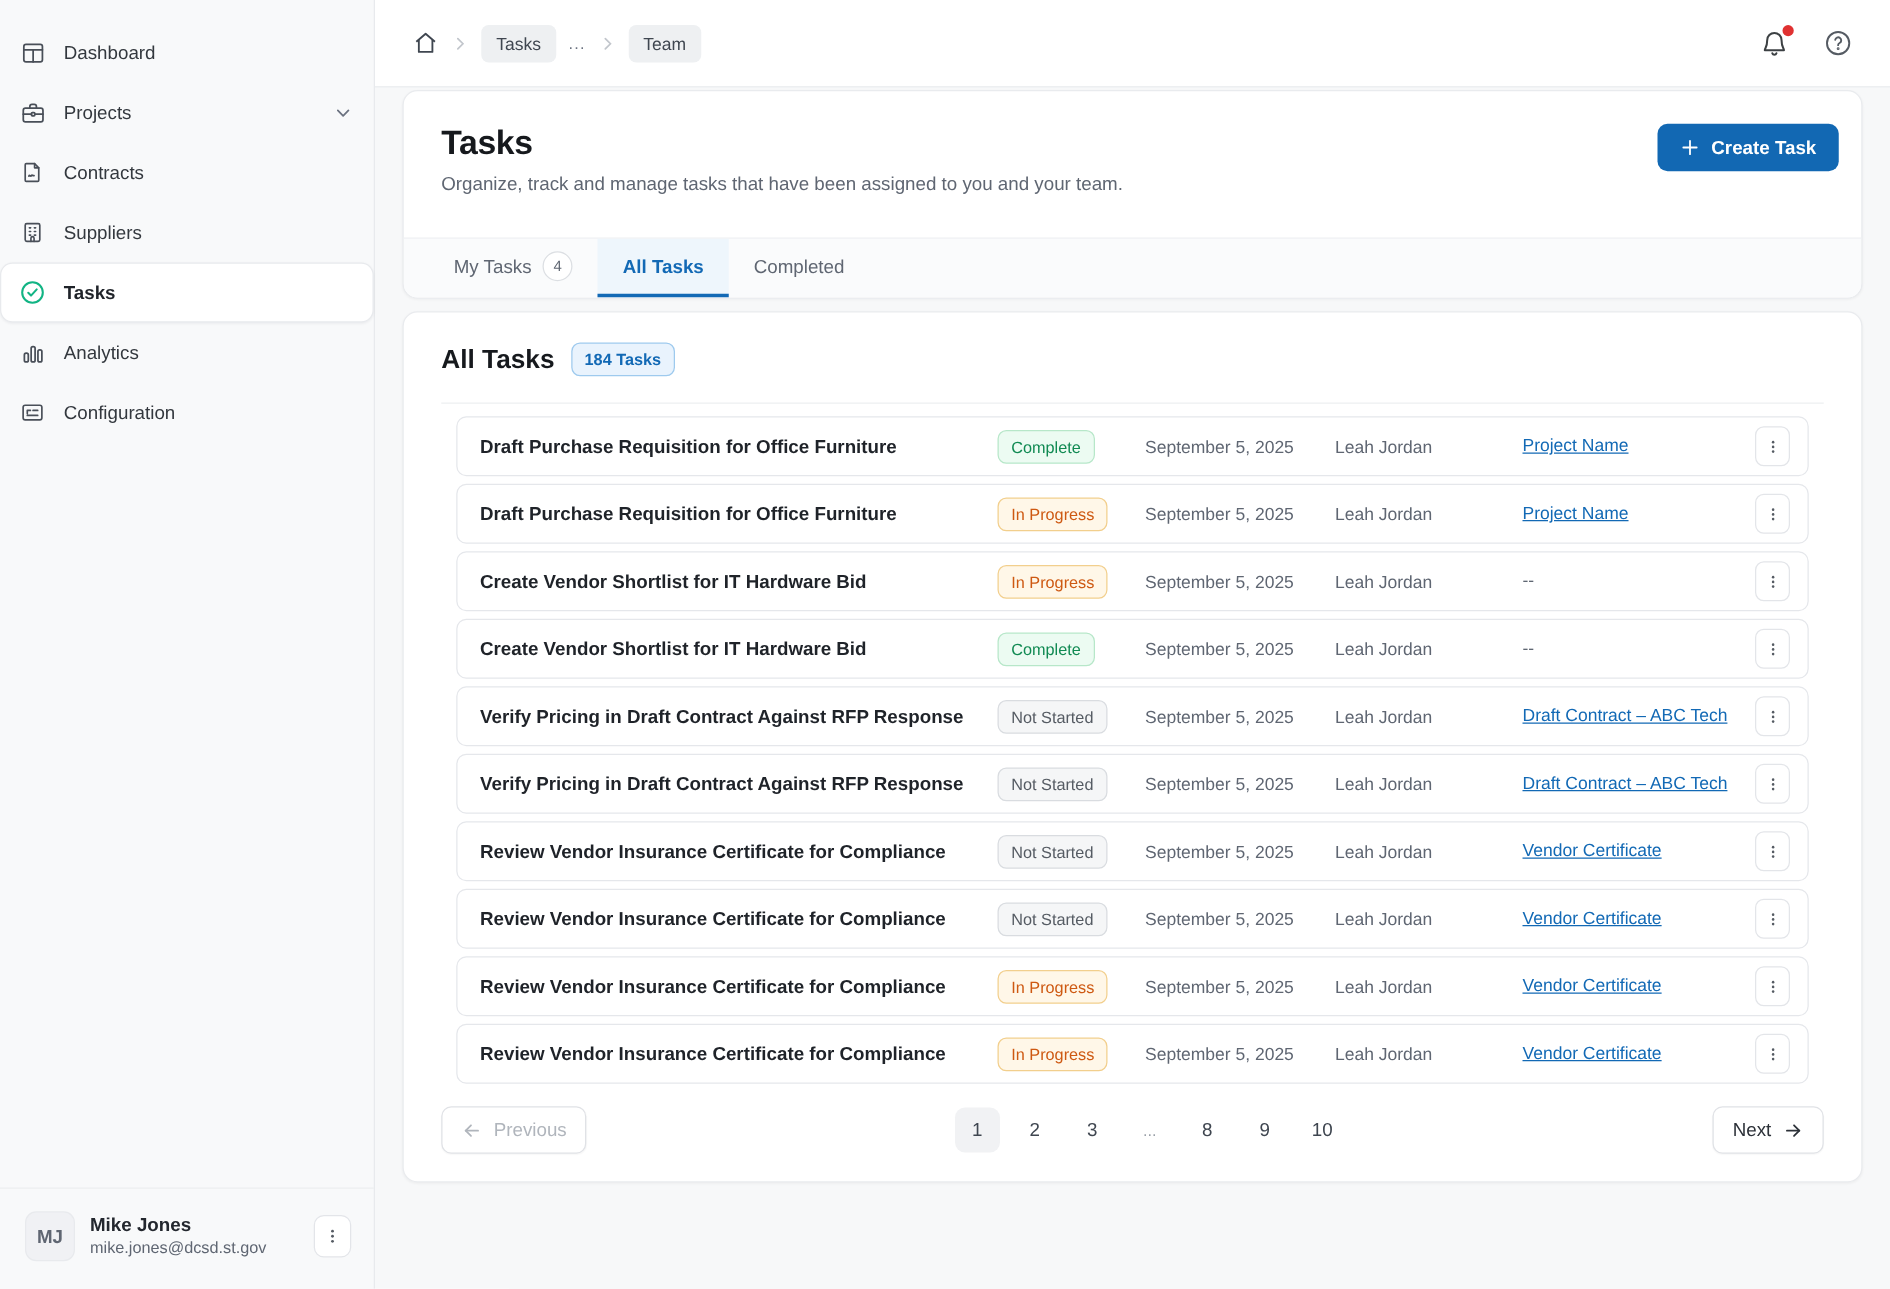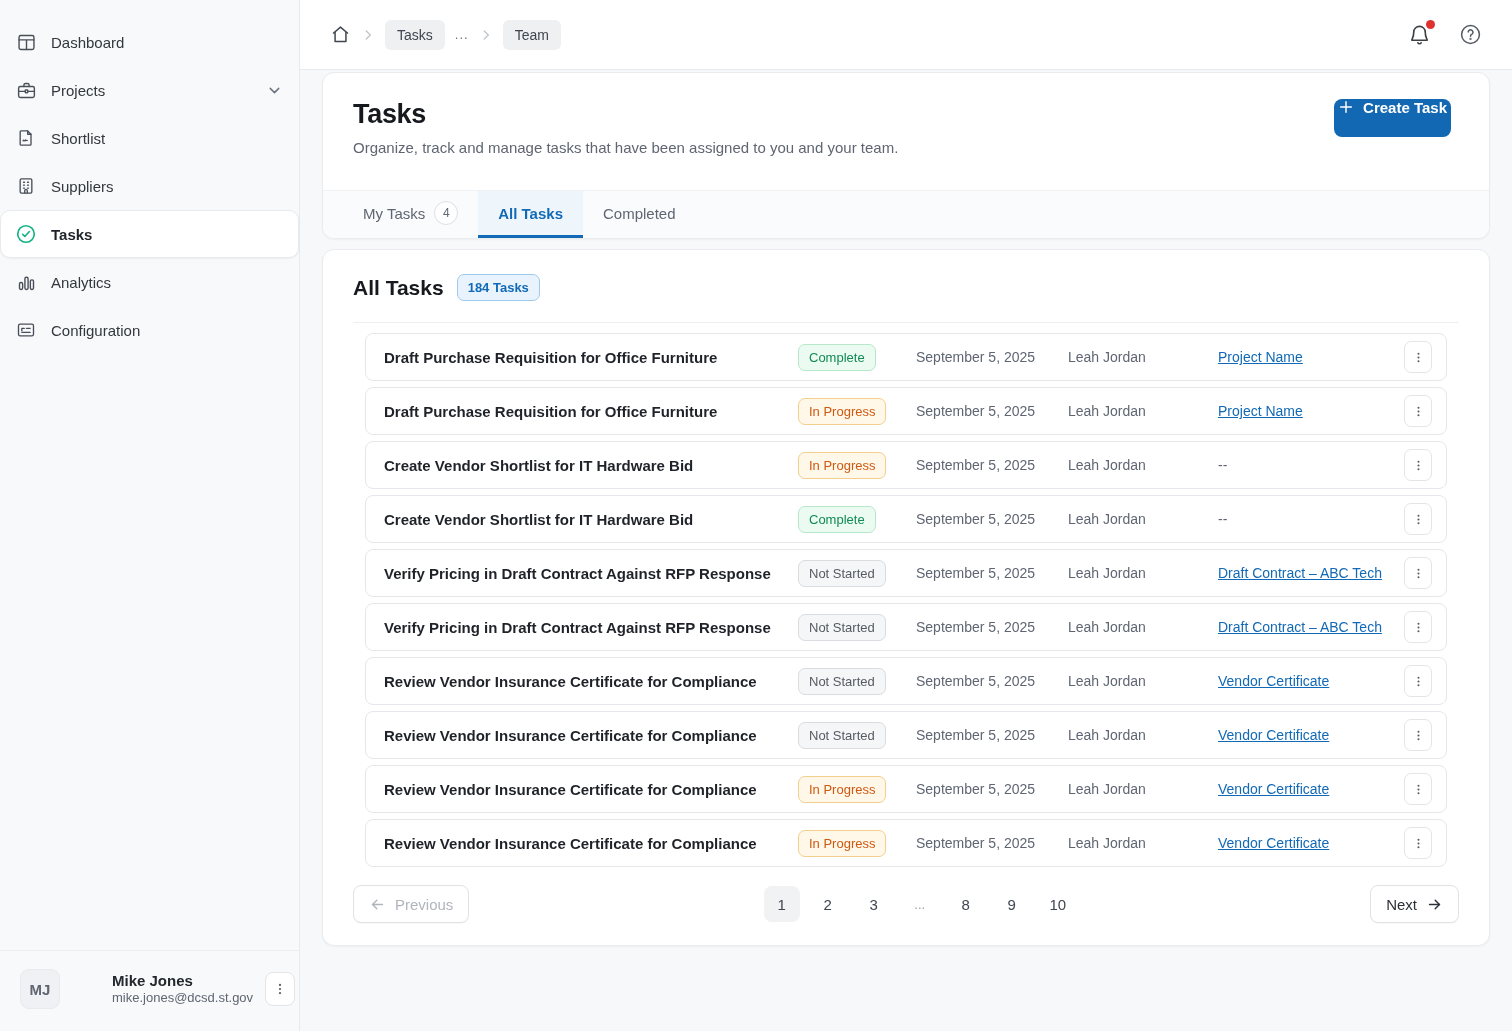--- a/index.html
+++ b/index.html
@@ -17,21 +17,21 @@
   .org-name { font-size:14px; font-weight:700; color:#23272e; line-height:1.3; flex:1; }
   .kebab-btn { width:30px; height:34px; border:1px solid #e3e5e9; background:#fff; border-radius:8px; display:flex; align-items:center; justify-content:center; cursor:pointer; flex-shrink:0; }
   .nav { padding:18px 0; flex:1; }
   .nav-item { display:flex; align-items:center; gap:14px; height:48px; padding:0 14px; border-radius:10px; font-size:15px; color:#33383e; cursor:pointer; border:1px solid transparent; }
   .nav-item.active { background:#fff; border-color:#e8eaed; box-shadow:0 1px 2px rgba(20,24,31,.05); font-weight:600; color:#1f2329; }
   .nav-icon { width:22px; height:22px; display:flex; align-items:center; justify-content:center; flex-shrink:0; }
   .nav-label { flex:1; }
   .nav-chevron { width:18px; height:18px; display:flex; align-items:center; color:#6b7280; }
   .user-footer { border-top:1px solid #eceef0; padding:18px 18px 22px 20px; display:flex; align-items:center; gap:12px; }
   .avatar { width:40px; height:40px; border-radius:9px; background:#f0f1f4; border:1px solid #e8eaed; color:#5f6672; font-weight:700; font-size:15px; display:flex; align-items:center; justify-content:center; flex-shrink:0; }
-  .user-meta { flex:1; line-height:1.3;margin-left:40px; }
+  .user-meta { flex:1; line-height:1.3; }
   .user-name { font-size:15px; font-weight:700; color:#23272e; }
   .user-email { font-size:13px; color:#5f6672; }
 
   
   .main { flex:1; display:flex; flex-direction:column; min-width:0; }
   .topbar { height:70px; background:#fff; border-bottom:1px solid #e8eaed; display:flex; align-items:center; justify-content:space-between; padding:0 30px; flex-shrink:0; }
   .breadcrumb { display:flex; align-items:center; gap:10px; }
   .crumb-pill { background:#eef0f2; border-radius:6px; padding:7px 12px; font-size:14px; color:#3f4650; cursor:pointer; }
   .crumb-sep { color:#c2c6cc; display:flex; align-items:center; }
   .crumb-ellipsis { color:#6b7280; font-size:13px; letter-spacing:1px; }
@@ -41,21 +41,21 @@
   .notif-dot { position:absolute; top:-3px; right:-4px; width:9px; height:9px; background:#e03131; border-radius:50%; }
 
   .content { flex:1; padding:2px 22px 26px; overflow:hidden; }
 
   
   .card { background:#fff; border:1px solid #e9ebee; border-radius:12px; box-shadow:0 1px 2px rgba(20,24,31,.04); }
   .page-card { overflow:hidden; }
   .page-head { padding:26px 30px 0; position:relative; }
   .page-title { font-size:27px; font-weight:800; color:#16191d; letter-spacing:-.3px; }
   .page-subtitle { margin-top:9px; font-size:15px; color:#5f6672; }
-  .create-btn { position:absolute; top:26px; right:38px; background:#1268b3; color:#fff; border:none; border-radius:8px; padding:0 4px; height:38px; font-size:15px; font-weight:600; display:flex; align-items:flex-start; gap:9px; cursor:pointer; font-family:inherit; }
+  .create-btn { position:absolute; top:26px; right:18px; background:#1268b3; color:#fff; border:none; border-radius:8px; padding:0 18px; height:38px; font-size:15px; font-weight:600; display:flex; align-items:center; gap:9px; cursor:pointer; font-family:inherit; }
   .tabs { display:flex; margin-top:34px; background:#fafbfc; border-top:1px solid #f0f1f3; padding:0 20px; }
   .tab { display:flex; align-items:center; gap:9px; padding:0 20px; height:47px; font-size:15px; color:#5f6672; border-bottom:3px solid transparent; cursor:pointer; }
   .tab.active { color:#1269b5; font-weight:700; background:#eef6fc; border-bottom-color:#1269b5; }
   .tab-badge { min-width:24px; height:24px; border:1px solid #dcdfe3; background:#fff; border-radius:50%; font-size:12px; color:#5f6672; display:flex; align-items:center; justify-content:center; }
 
   
   .table-card { margin-top:10px; padding:24px 30px 22px; }
   .section-head { display:flex; align-items:center; justify-content:space-between; }
   .section-title-wrap { display:flex; align-items:center; gap:13px; }
   .section-title { font-size:21px; font-weight:800; color:#16191d; }
@@ -129,21 +129,21 @@
           </span>
       </div>
         <div class="nav-item">
         <span class="nav-icon">
             <svg width="20" height="20" viewBox="0 0 24 24" fill="none" stroke="#494f58" stroke-width="1.6" stroke-linecap="round" stroke-linejoin="round">
               <path d="M6 3.5h8l4 4V19.5a1 1 0 0 1-1 1H6a1 1 0 0 1-1-1v-15a1 1 0 0 1 1-1Z"></path>
               <path d="M14 3.5v4h4"></path>
               <path d="M8.5 15.5c.8-2.2 1.6 1.3 2.5-.6.6-1.3 1.2.6 2.5.1"></path>
             </svg>
           </span>
-        <span class="nav-label">Shortlist</span>
+        <span class="nav-label">Contracts</span>
 
       </div>
         <div class="nav-item">
         <span class="nav-icon">
             <svg width="20" height="20" viewBox="0 0 24 24" fill="none" stroke="#494f58" stroke-width="1.6" stroke-linecap="round" stroke-linejoin="round">
               <rect x="5" y="3.5" width="14" height="17" rx="1.5"></rect>
               <path d="M9 7.5h1.2M13.8 7.5H15M9 11h1.2M13.8 11H15M9 14.5h1.2M13.8 14.5H15"></path>
               <path d="M10.5 20.5v-3a1.5 1.5 0 0 1 3 0v3"></path>
             </svg>
           </span>

